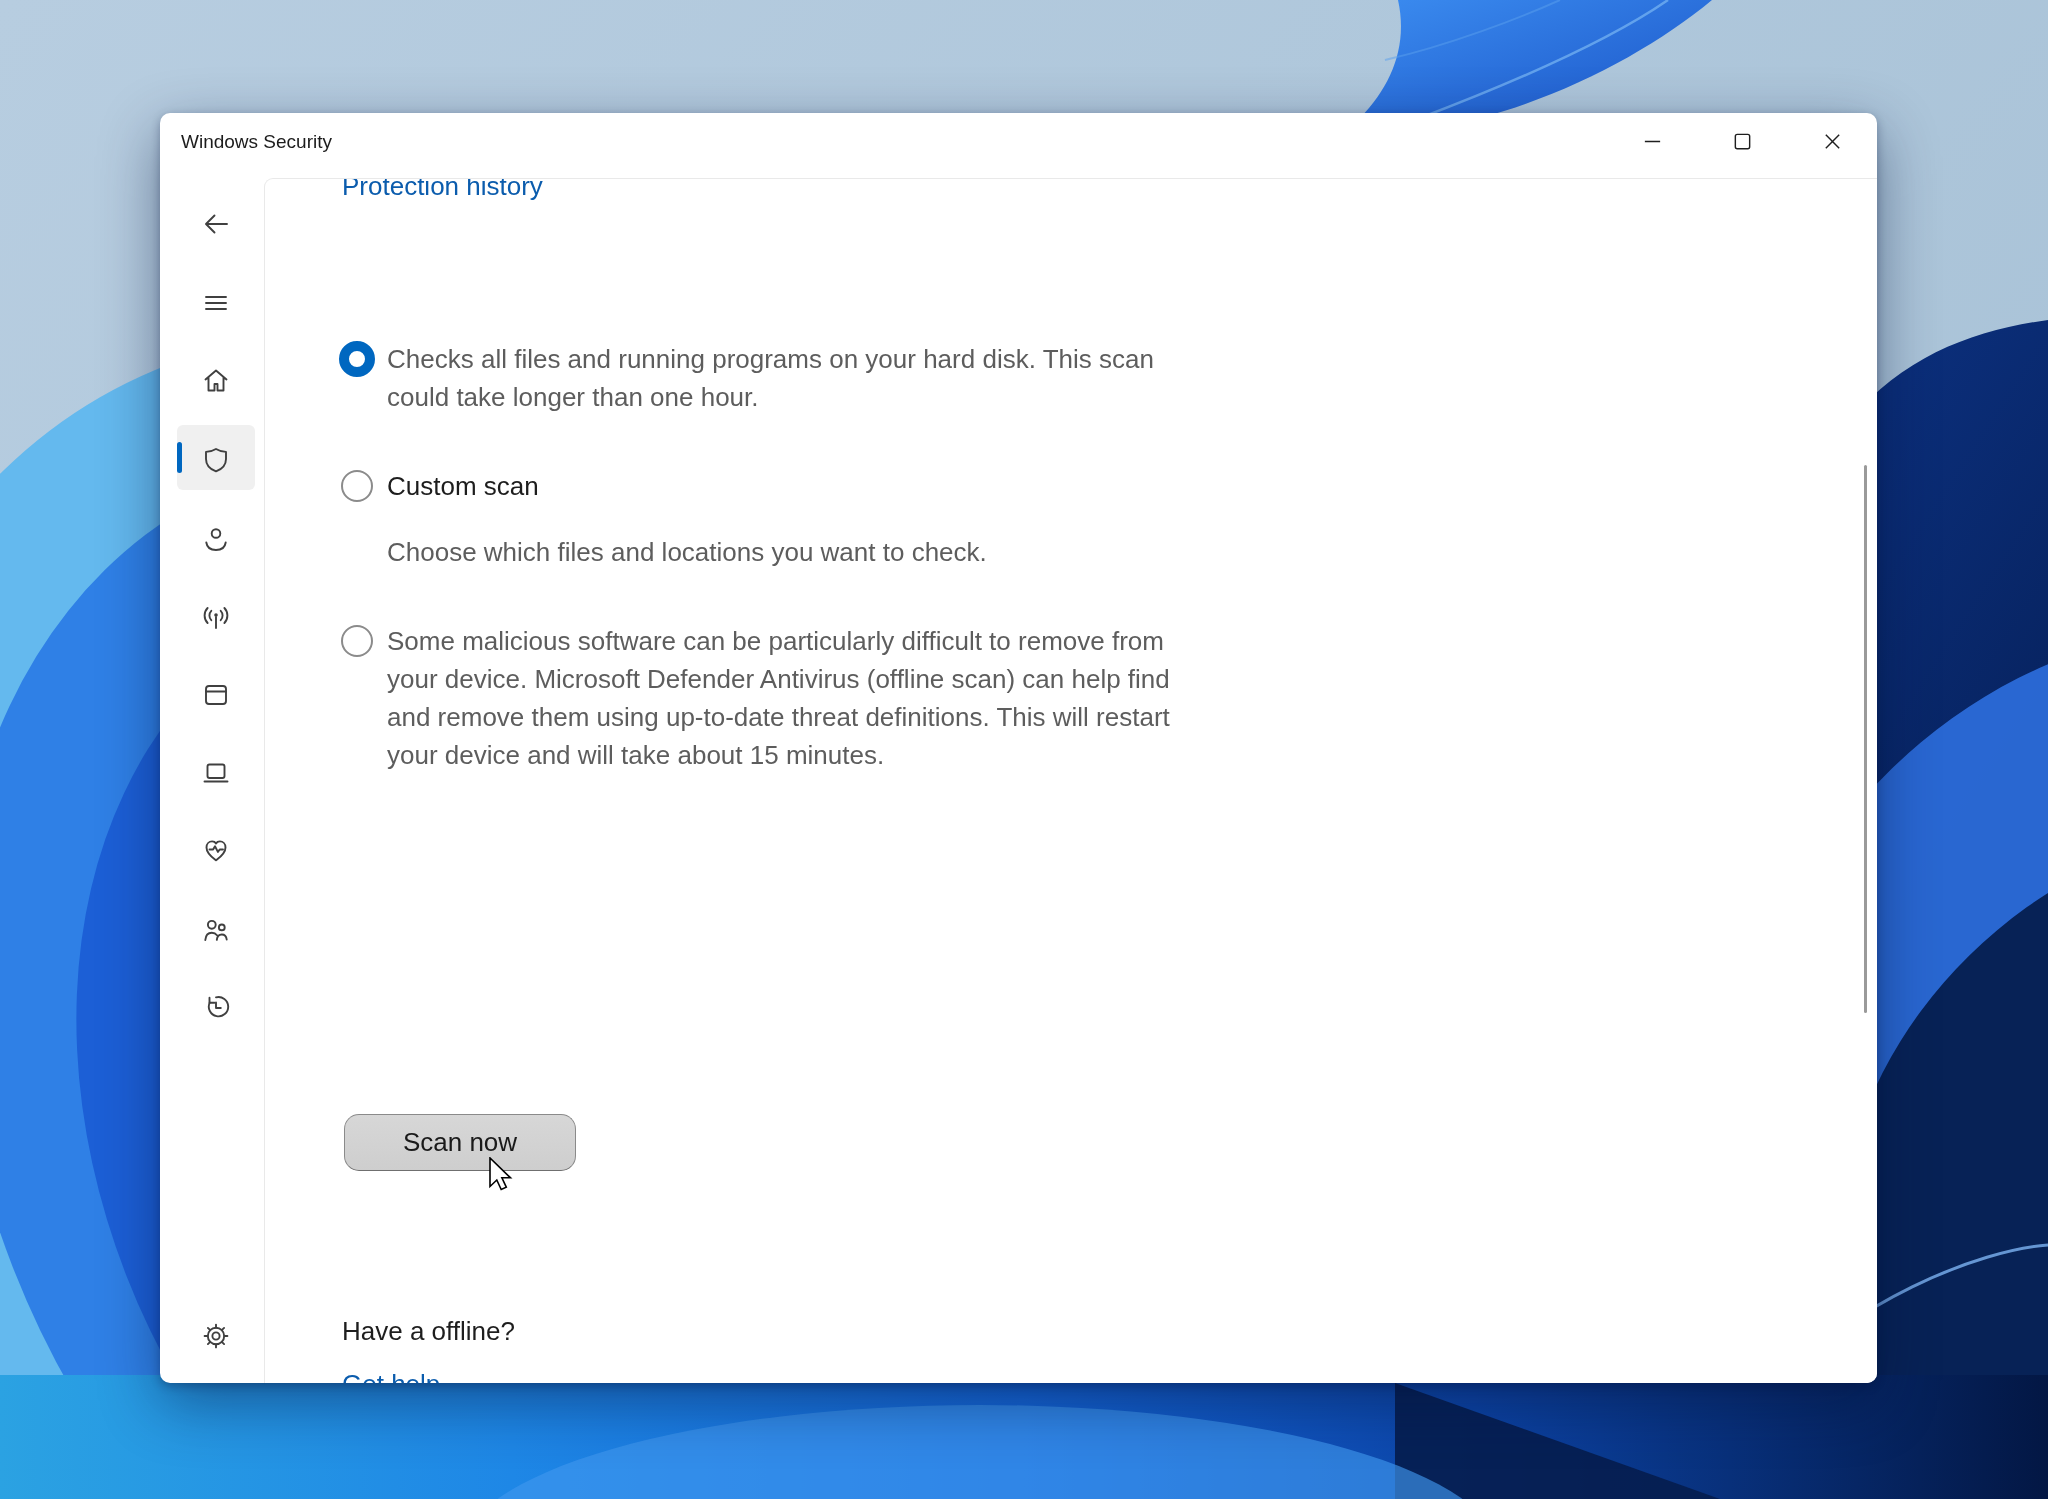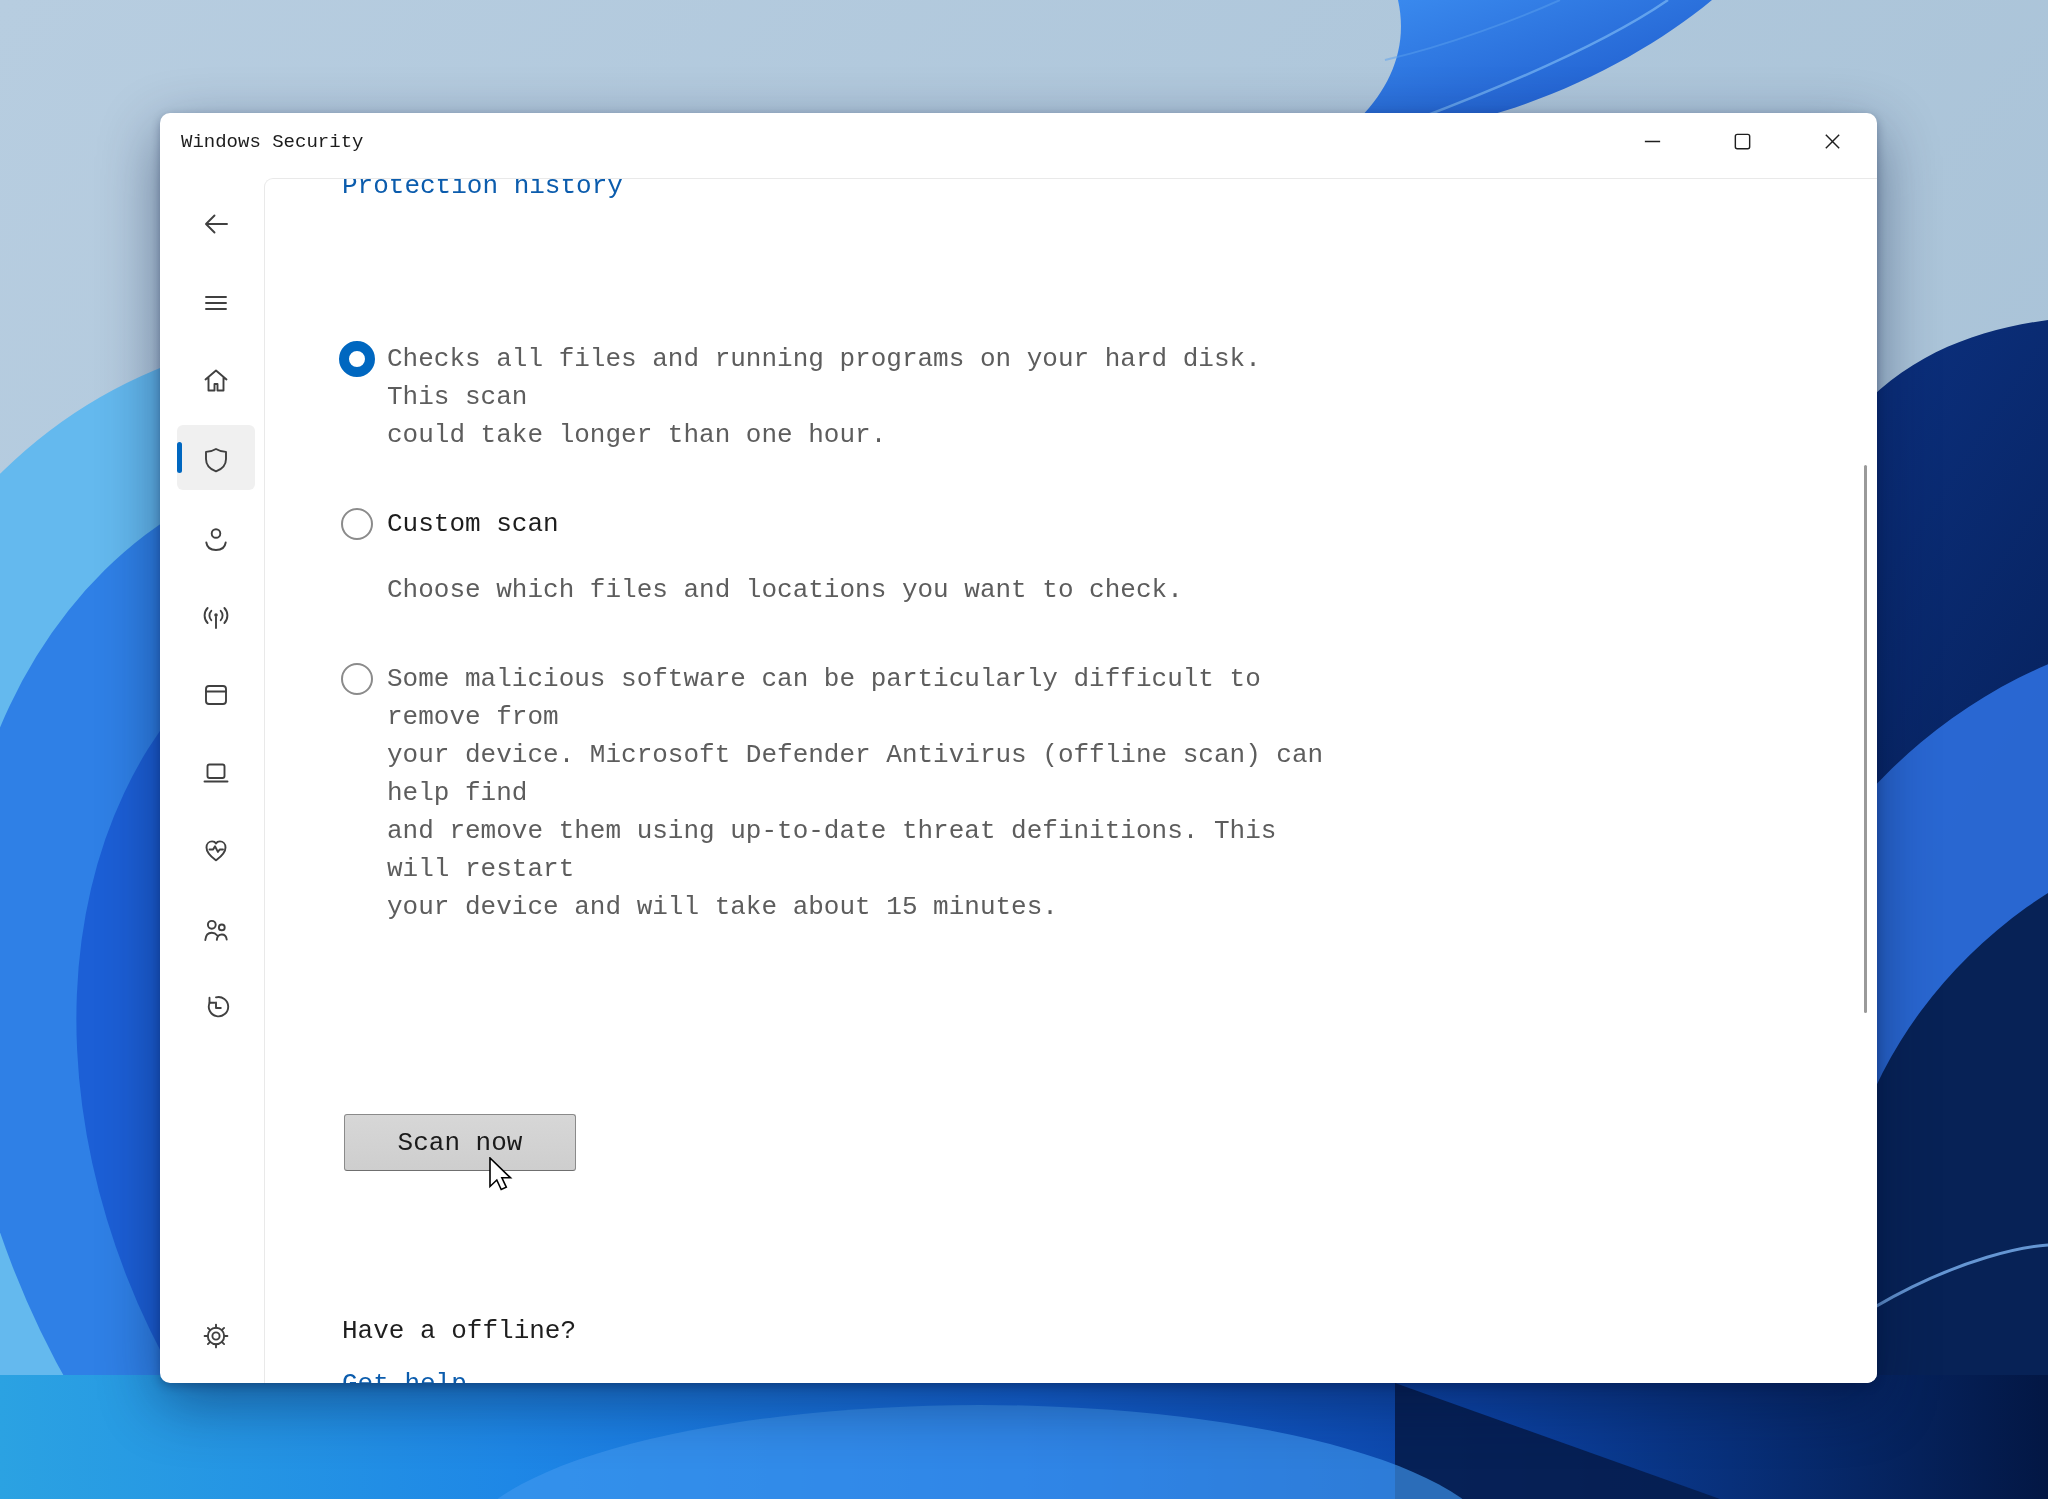--- a/index.html
+++ b/index.html
@@ -1,17 +1,17 @@
 <!DOCTYPE html>
 <html style="--accent: #0067c0; --link: #0b5cad;"><head>
 <meta charset="utf-8">
 <style>
   html,body{margin:0;padding:0;background:#000;}
   .desktop{position:relative;width:2048px;height:1499px;overflow:hidden;
-    font-family:Liberation Mono, monospace;}
+    font-family:Liberation Sans, sans-serif;}
   .wallpaper{position:absolute;inset:0;}
 
   
   .window{position:absolute;left:160px;top:113px;width:1717px;height:1270px;
     background:#fff;border-radius:10px;overflow:hidden;
     box-shadow:0 20px 60px rgba(4,18,56,.45),0 3px 10px rgba(4,18,56,.30);}
   .titlebar{position:absolute;left:0;top:0;right:0;height:57px;display:flex;align-items:center;}
   .title{margin-left:21px;font-size:19px;color:#1c1c1c;}
   .caption-buttons{position:absolute;right:0;top:0;height:57px;display:flex;}
   .caption-btn{width:90px;height:57px;border:none;background:transparent;display:flex;
@@ -36,21 +36,21 @@
   .options{position:absolute;left:74px;top:133px;width:960px;}
   .option{position:relative;padding-left:48px;margin-bottom:51px;}
   .radio{position:absolute;border-radius:50%;background:#fff;box-sizing:border-box;}
   .radio.unselected{left:2px;top:3px;width:32px;height:32px;border:2px solid #8b8b8b;}
   .radio.selected{left:0;top:1px;width:36px;height:36px;border:10px solid var(--accent,#0067c0);}
   .option-label{display:block;font-size:26px;line-height:38px;color:#1d1d1d;}
   .option-desc{margin-top:28px;font-size:26px;line-height:38px;color:#5d5d5d;
     width:940px;white-space:pre-line;}
   .scan-now{position:absolute;left:79px;top:935px;width:232px;height:57px;
     background:linear-gradient(#d7d7d7,#cecece);border:1px solid #8a8a8a;border-bottom-color:#6f6f6f;
-    border-radius:3px;font-family:inherit;font-size:26px;color:#1a1a1a;cursor:default;}
+    border-radius:15px;font-family:inherit;font-size:26px;color:#1a1a1a;cursor:default;}
   .question{position:absolute;left:77px;top:1133px;font-size:26px;line-height:38px;color:#1e1e1e;}
   .get-help{position:absolute;left:77px;top:1186px;line-height:38px;}
 
   .scrollbar{position:absolute;left:1704px;top:352px;width:3px;height:548px;
     background:#9a9a9a;border-radius:2px;}
 
   .cursor{position:absolute;left:489px;top:1157px;width:24px;height:34px;}
 </style>
 </head>
 <body>

